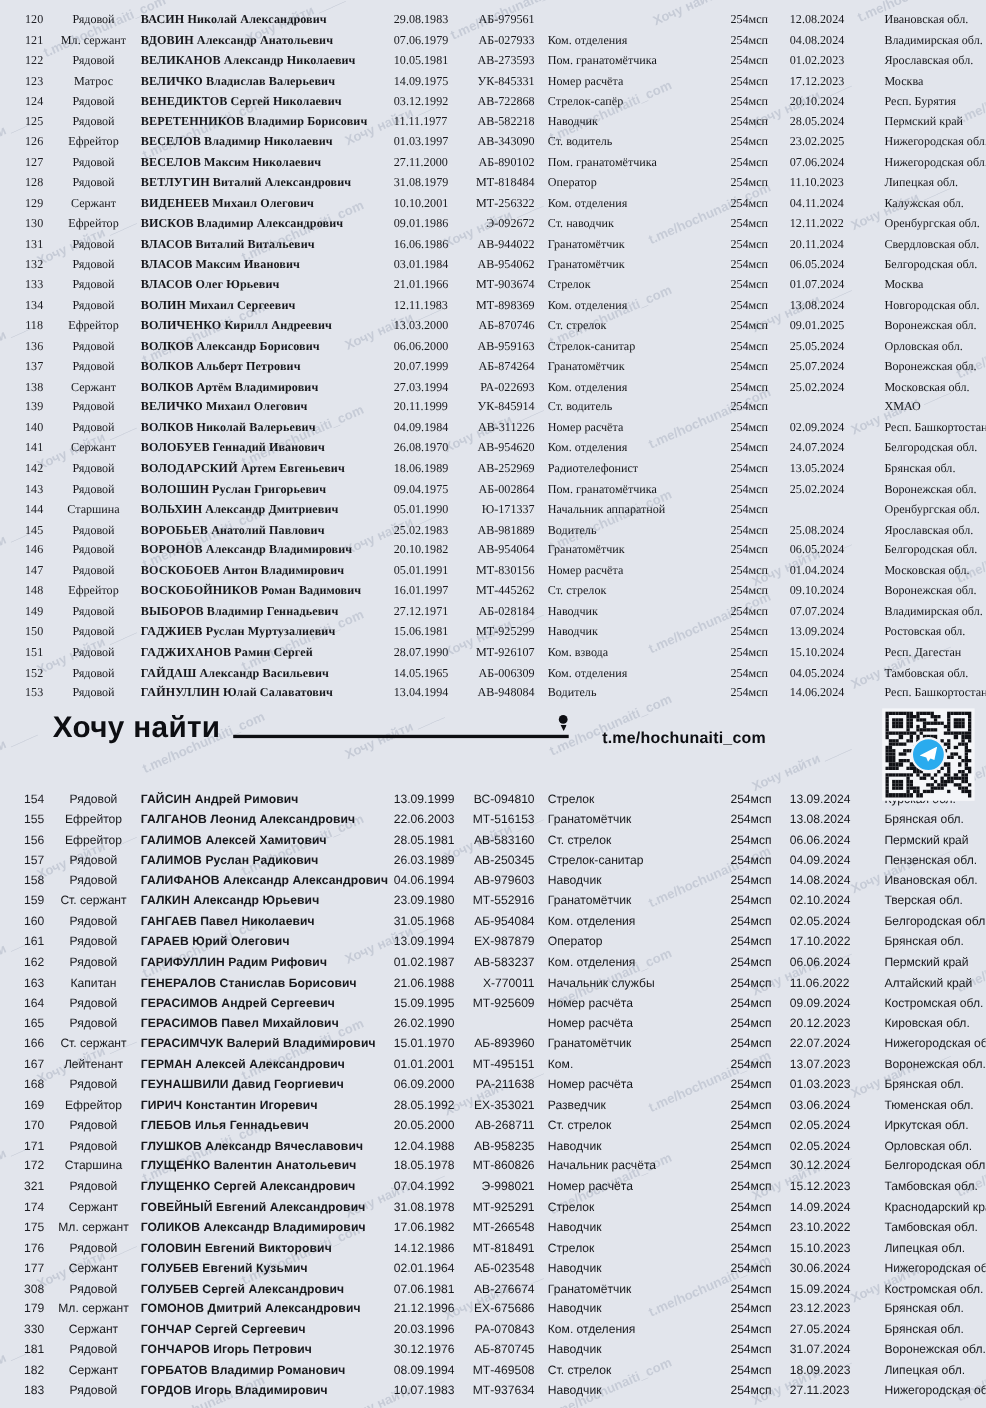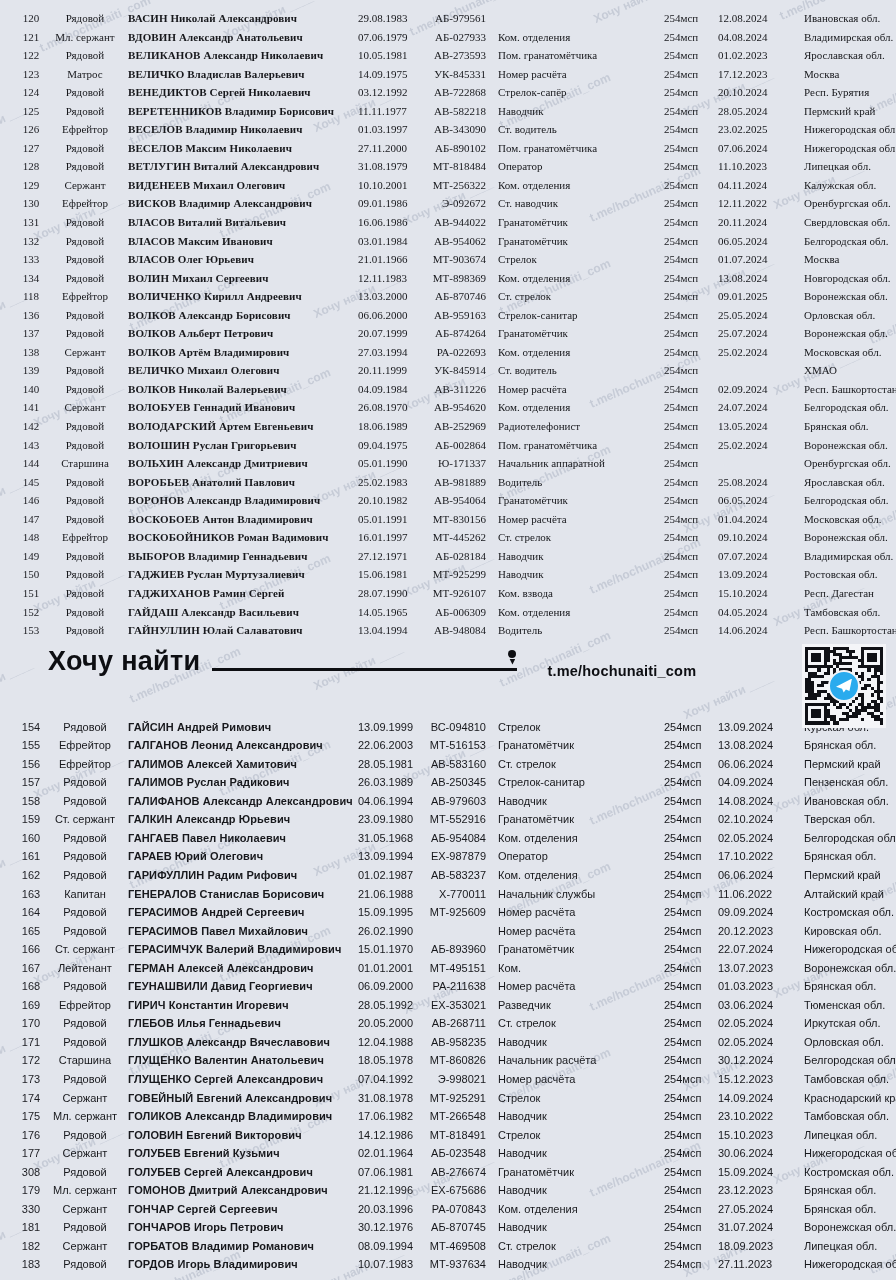--- a/index.html
+++ b/index.html
@@ -1454,21 +1454,21 @@
         <div class="c-rank">Старшина</div>
         <div class="c-name">ГЛУЩЕНКО Валентин Анатольевич</div>
         <div class="c-birth">18.05.1978</div>
         <div class="c-id">МТ-860826</div>
         <div class="c-pos">Начальник расчёта</div>
         <div class="c-unit">254мсп</div>
         <div class="c-date">30.12.2024</div>
         <div class="c-region">Белгородская обл.</div>
       </div>
       <div class="row">
-        <div class="c-num">173</div>
+        <div class="c-num">321</div>
         <div class="c-rank">Рядовой</div>
         <div class="c-name">ГЛУЩЕНКО Сергей Александрович</div>
         <div class="c-birth">07.04.1992</div>
         <div class="c-id">Э-998021</div>
         <div class="c-pos">Номер расчёта</div>
         <div class="c-unit">254мсп</div>
         <div class="c-date">15.12.2023</div>
         <div class="c-region">Тамбовская обл.</div>
       </div>
       <div class="row">

